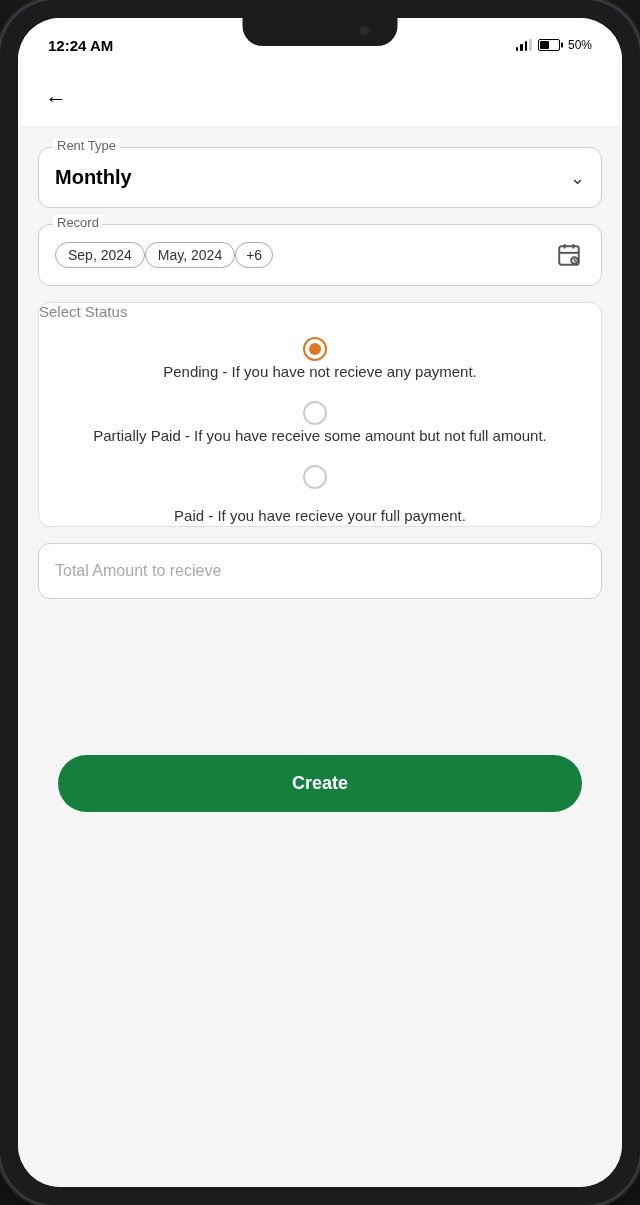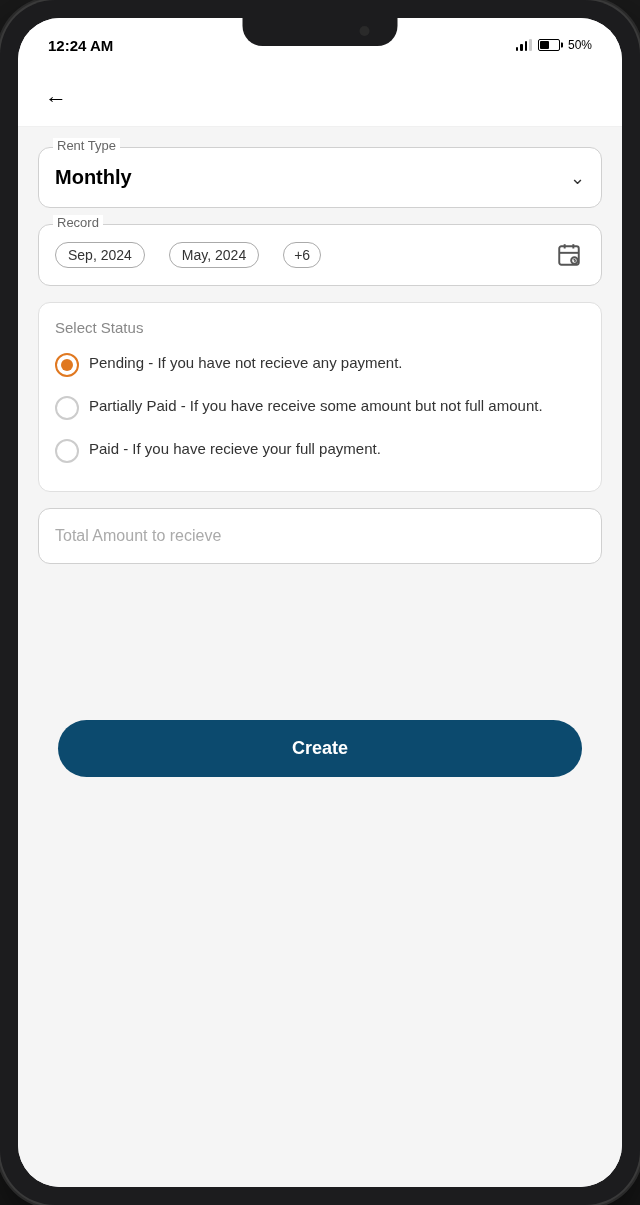--- a/index.html
+++ b/index.html
@@ -217,21 +217,21 @@
     
     .months-field {
       padding: 14px 16px;
       display: flex;
       align-items: center;
       justify-content: space-between;
     }
 
     .month-tags {
       display: flex;
-      gap: 24px;
+      gap: 0;
       align-items: center;
       flex-wrap: wrap;
     }
 
     .month-tag {
       border: 1px solid #aaa;
       border-radius: 20px;
       padding: 4px 12px;
       font-size: 14px;
       color: #333;
@@ -250,40 +250,41 @@
       height: 32px;
       display: flex;
       align-items: center;
       justify-content: center;
     }
 
     
     .status-section {
       background: #fff;
       border-radius: 12px;
-      padding: 16px;
       margin-bottom: 16px;
       border: 1px solid #e0e0e0;
     }
 
     .status-title {
       font-size: 15px;
       color: #888;
       margin-bottom: 16px;
     }
 
     .radio-option {
       display: flex;
-      align-items: flex-start;
+      align-items: center;
       margin-bottom: 18px;
       cursor: pointer;
+      flex-direction: column;
     }
 
     .radio-option:last-child {
-      margin-bottom: 12px;
+      margin-bottom: 0;
+      gap: 16px;
     }
 
     .radio-circle {
       width: 24px;
       height: 24px;
       border-radius: 50%;
       border: 2px solid #ccc;
       margin-right: 10px;
       flex-shrink: 0;
       margin-top: 1px;
@@ -331,21 +332,21 @@
     }
 
     
     .create-btn-container {
       padding: 20px 20px 30px;
       background: #f5f5f5;
     }
 
     .create-btn {
       width: 100%;
-      background: #0c4a6e;
+      background: #15803d;
       color: #fff;
       border: none;
       border-radius: 30px;
       padding: 18px;
       font-size: 18px;
       font-weight: 600;
       cursor: pointer;
       text-align: center;
     }
   </style>

